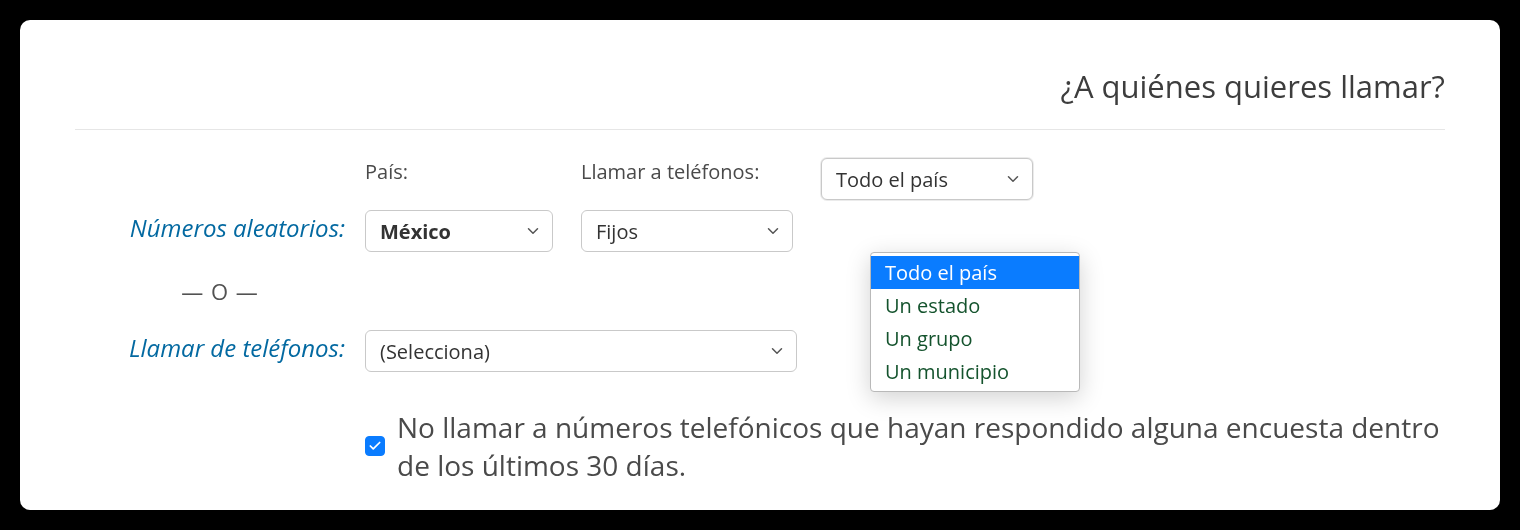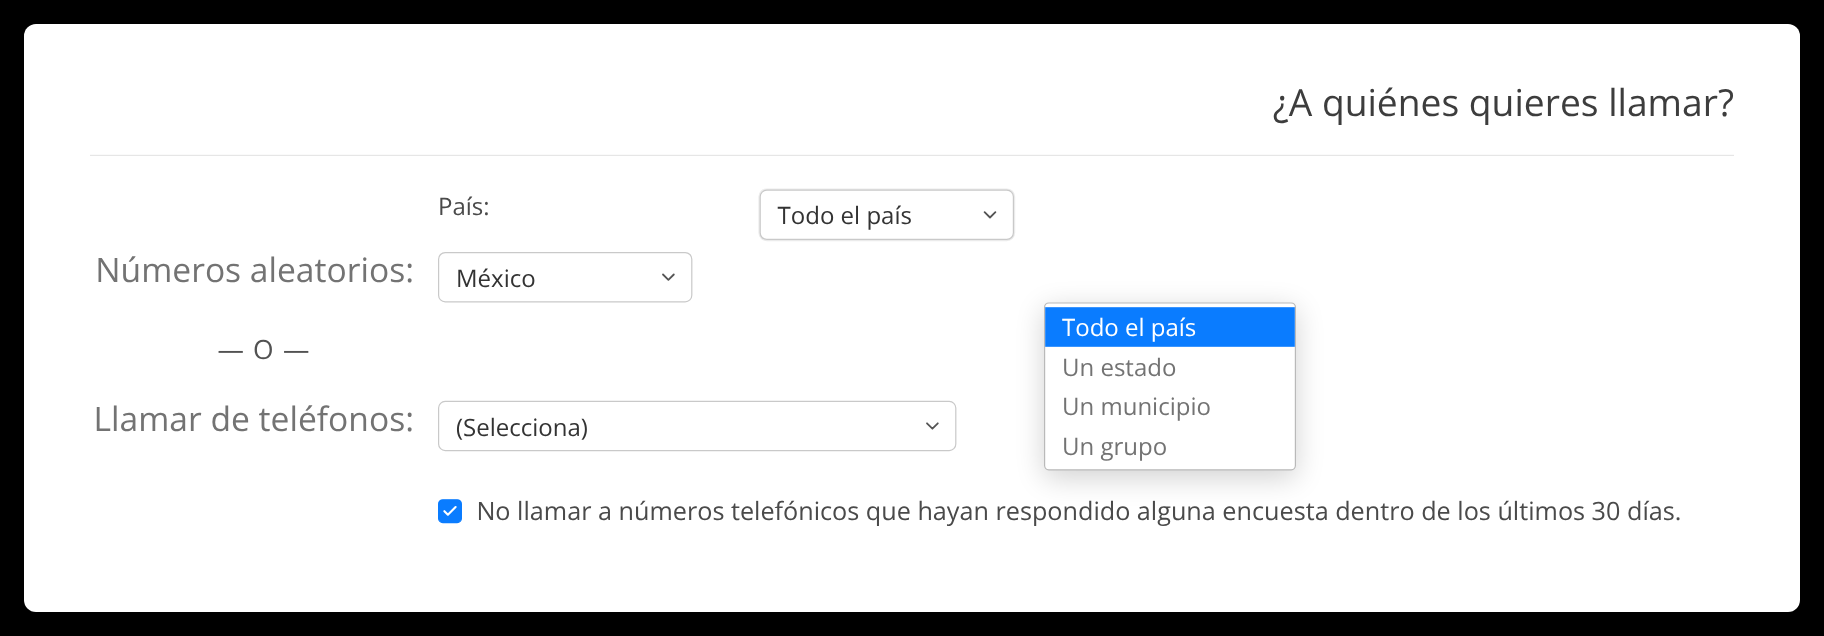--- a/index.html
+++ b/index.html
@@ -36,23 +36,24 @@
   }
   .row {
     display: flex;
     align-items: flex-end;
     margin-bottom: 24px;
   }
   .label-col {
     width: 290px;
     text-align: right;
     padding-right: 20px;
-    font-size: 28px;
-    color: #737373;
+    font-size: 24px;
+    color: #0369a1;
     padding-bottom: 8px;
+    font-style: italic;
   }
   .field-col {
     display: flex;
     gap: 28px;
   }
   .field-group {
     display: flex;
     flex-direction: column;
   }
   .field-label {
@@ -70,21 +71,21 @@
     color: #333;
     display: flex;
     align-items: center;
     background: #fff;
     cursor: pointer;
     user-select: none;
   }
   .select.focused {
     box-shadow: 0 0 0 1px rgba(0,0,0,0.08);
   }
-  .select-country { width: 212px; }
+  .select-country { width: 188px; font-weight: bold; }
   .select-phones  { width: 212px; }
   .select-region  { width: 212px; }
   .select-list    { width: 432px; }
   .chevron {
     position: absolute;
     right: 10px;
     top: 50%;
     transform: translateY(-50%);
     width: 18px;
     height: 18px;
@@ -111,21 +112,21 @@
     background: #fff;
     border: 1px solid #b9b9b9;
     border-radius: 4px;
     box-shadow: 0 6px 24px rgba(0,0,0,0.18);
     padding: 3px 0;
     z-index: 10;
   }
   .dropdown-option {
     padding: 3px 14px;
     font-size: 20px;
-    color: #737373;
+    color: #14532d;
     cursor: pointer;
   }
   .dropdown-option.selected {
     background: #0a7cff;
     color: #fff;
   }
   .checkbox-row {
     display: flex;
     align-items: center;
     margin-top: 36px;
@@ -139,21 +140,21 @@
     border: 1px solid #0a7cff;
     border-radius: 4px;
     display: flex;
     align-items: center;
     justify-content: center;
     cursor: pointer;
     flex-shrink: 0;
   }
   .checkbox svg { display: block; }
   .checkbox-label {
-    font-size: 21px;
+    font-size: 28px;
     color: #4a4a4a;
   }
 </style>
 </head>
 <body>
 
 <div class="card">
 
   <h1 class="title">¿A quiénes quieres llamar?</h1>
 
@@ -167,20 +168,29 @@
           <span>México</span>
           <span class="chevron">
             <svg viewBox="0 0 24 24" width="18" height="18">
                 <path d="M6 9l6 6 6-6" fill="none" stroke="#555" stroke-width="2" stroke-linecap="round" stroke-linejoin="round"></path>
               </svg>
           </span>
         </div>
       </div>
 
       <div class="field-group">
+        <div class="field-label">Llamar a teléfonos:</div>
+        <div class="select select-phones">
+          <span>Fijos</span>
+          <span class="chevron">
+            <svg viewBox="0 0 24 24" width="18" height="18">
+                <path d="M6 9l6 6 6-6" fill="none" stroke="#555" stroke-width="2" stroke-linecap="round" stroke-linejoin="round"></path>
+              </svg>
+          </span>
+        </div>
       </div>
 
       <div class="field-group">
         <div class="select select-region focused">
           <span>Todo el país</span>
           <span class="chevron">
             <svg viewBox="0 0 24 24" width="18" height="18">
                 <path d="M6 9l6 6 6-6" fill="none" stroke="#555" stroke-width="2" stroke-linecap="round" stroke-linejoin="round"></path>
               </svg>
           </span>
@@ -213,17 +223,17 @@
       <svg viewBox="0 0 24 24" width="14" height="14">
           <path d="M4 12l5 5L20 6" fill="none" stroke="#fff" stroke-width="3" stroke-linecap="round" stroke-linejoin="round"></path>
         </svg>
     </div>
     <div class="checkbox-label">No llamar a números telefónicos que hayan respondido alguna encuesta dentro de los últimos 30 días.</div>
   </div>
 
   <div class="dropdown-panel">
     <div class="dropdown-option selected">Todo el país</div>
     <div class="dropdown-option">Un estado</div>
+    <div class="dropdown-option">Un grupo</div>
     <div class="dropdown-option">Un municipio</div>
-    <div class="dropdown-option">Un grupo</div>
   </div>
 
 </div>
 
 </body></html>

